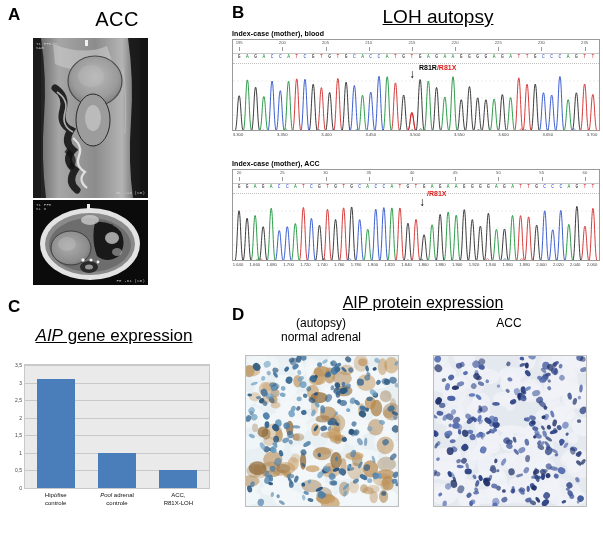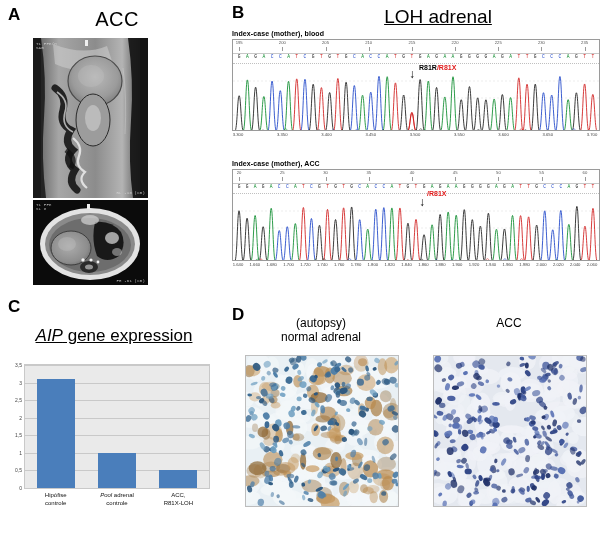--- a/index.html
+++ b/index.html
@@ -141,21 +141,21 @@
       <rect x="54" y="4" width="3" height="5" fill="#efefef"></rect>
     </svg>
     <div class="ovl" style="left:3px;top:3px;">T1 FFE
 SL 8</div>
     <div class="ovl" style="right:3px;bottom:2px;">FH -61 (cm)</div>
   </div>
 </div>
 
 <div id="panelB">
   <div class="panel-letter" style="left:4px;top:4px;">B</div>
-  <div class="title">LOH adrenal</div>
+  <div class="title">LOH autopsy</div>
 
   <div class="trace-block" id="trace1">
     <div class="trace-cap">Index-case (mother), blood</div>
     <div class="trace-frame">
       <div class="scale-row" id="t1-scale">
           <div class="scale-num" style="left: 6.16854px;">195</div>
           <div class="scale-tick" style="left: 6.16854px;"></div>
           <div class="scale-num" style="left: 49.3483px;">200</div>
           <div class="scale-tick" style="left: 49.3483px;"></div>
           <div class="scale-num" style="left: 92.5281px;">205</div>
@@ -508,20 +508,21 @@
       <div class="bar" style="left: 134.333px; width: 38px; height: 17.5714px; background: rgb(74, 126, 187);"></div>
       <div class="xlab" style="left: 153.333px;">
         <div>ACC,</div>
         <div>R81X-LOH</div>
       </div>
     </div>
 </div>
 
 <div id="panelD">
   <div class="panel-letter" style="left:4px;top:14px;">D</div>
+  <div class="title">AIP protein expression</div>
 
   <div class="d-sub" style="left:17px;top:24px;width:152px;">
     <div>(autopsy)</div>
     <div>normal adrenal</div>
   </div>
   <div class="d-sub" style="left:205px;top:24px;width:152px;">
     <div>ACC</div>
   </div>
 
   <div class="histo" id="histo-left">

